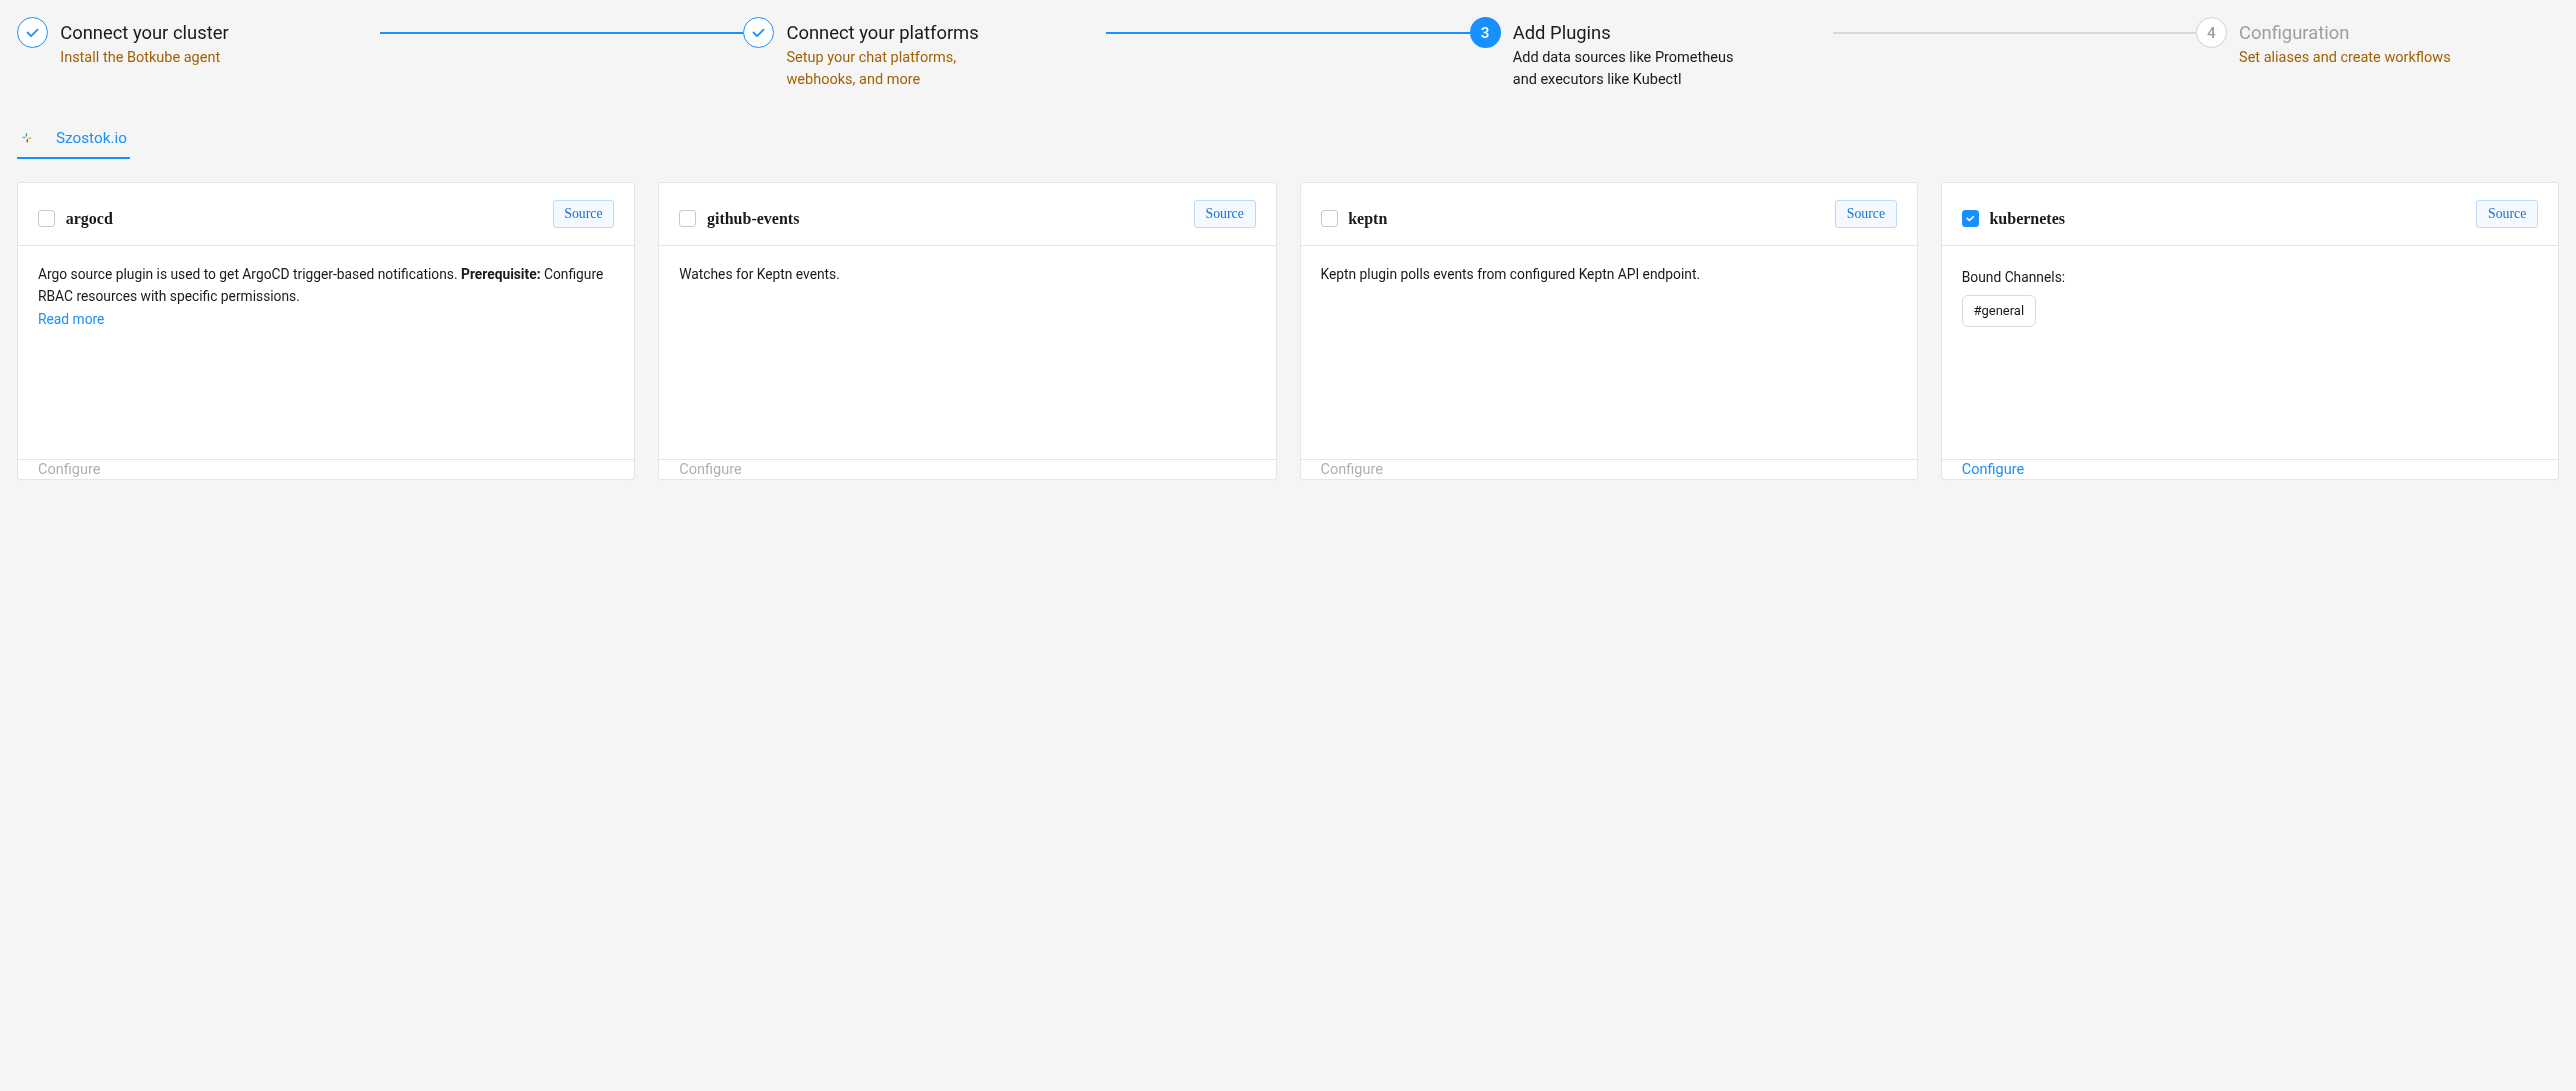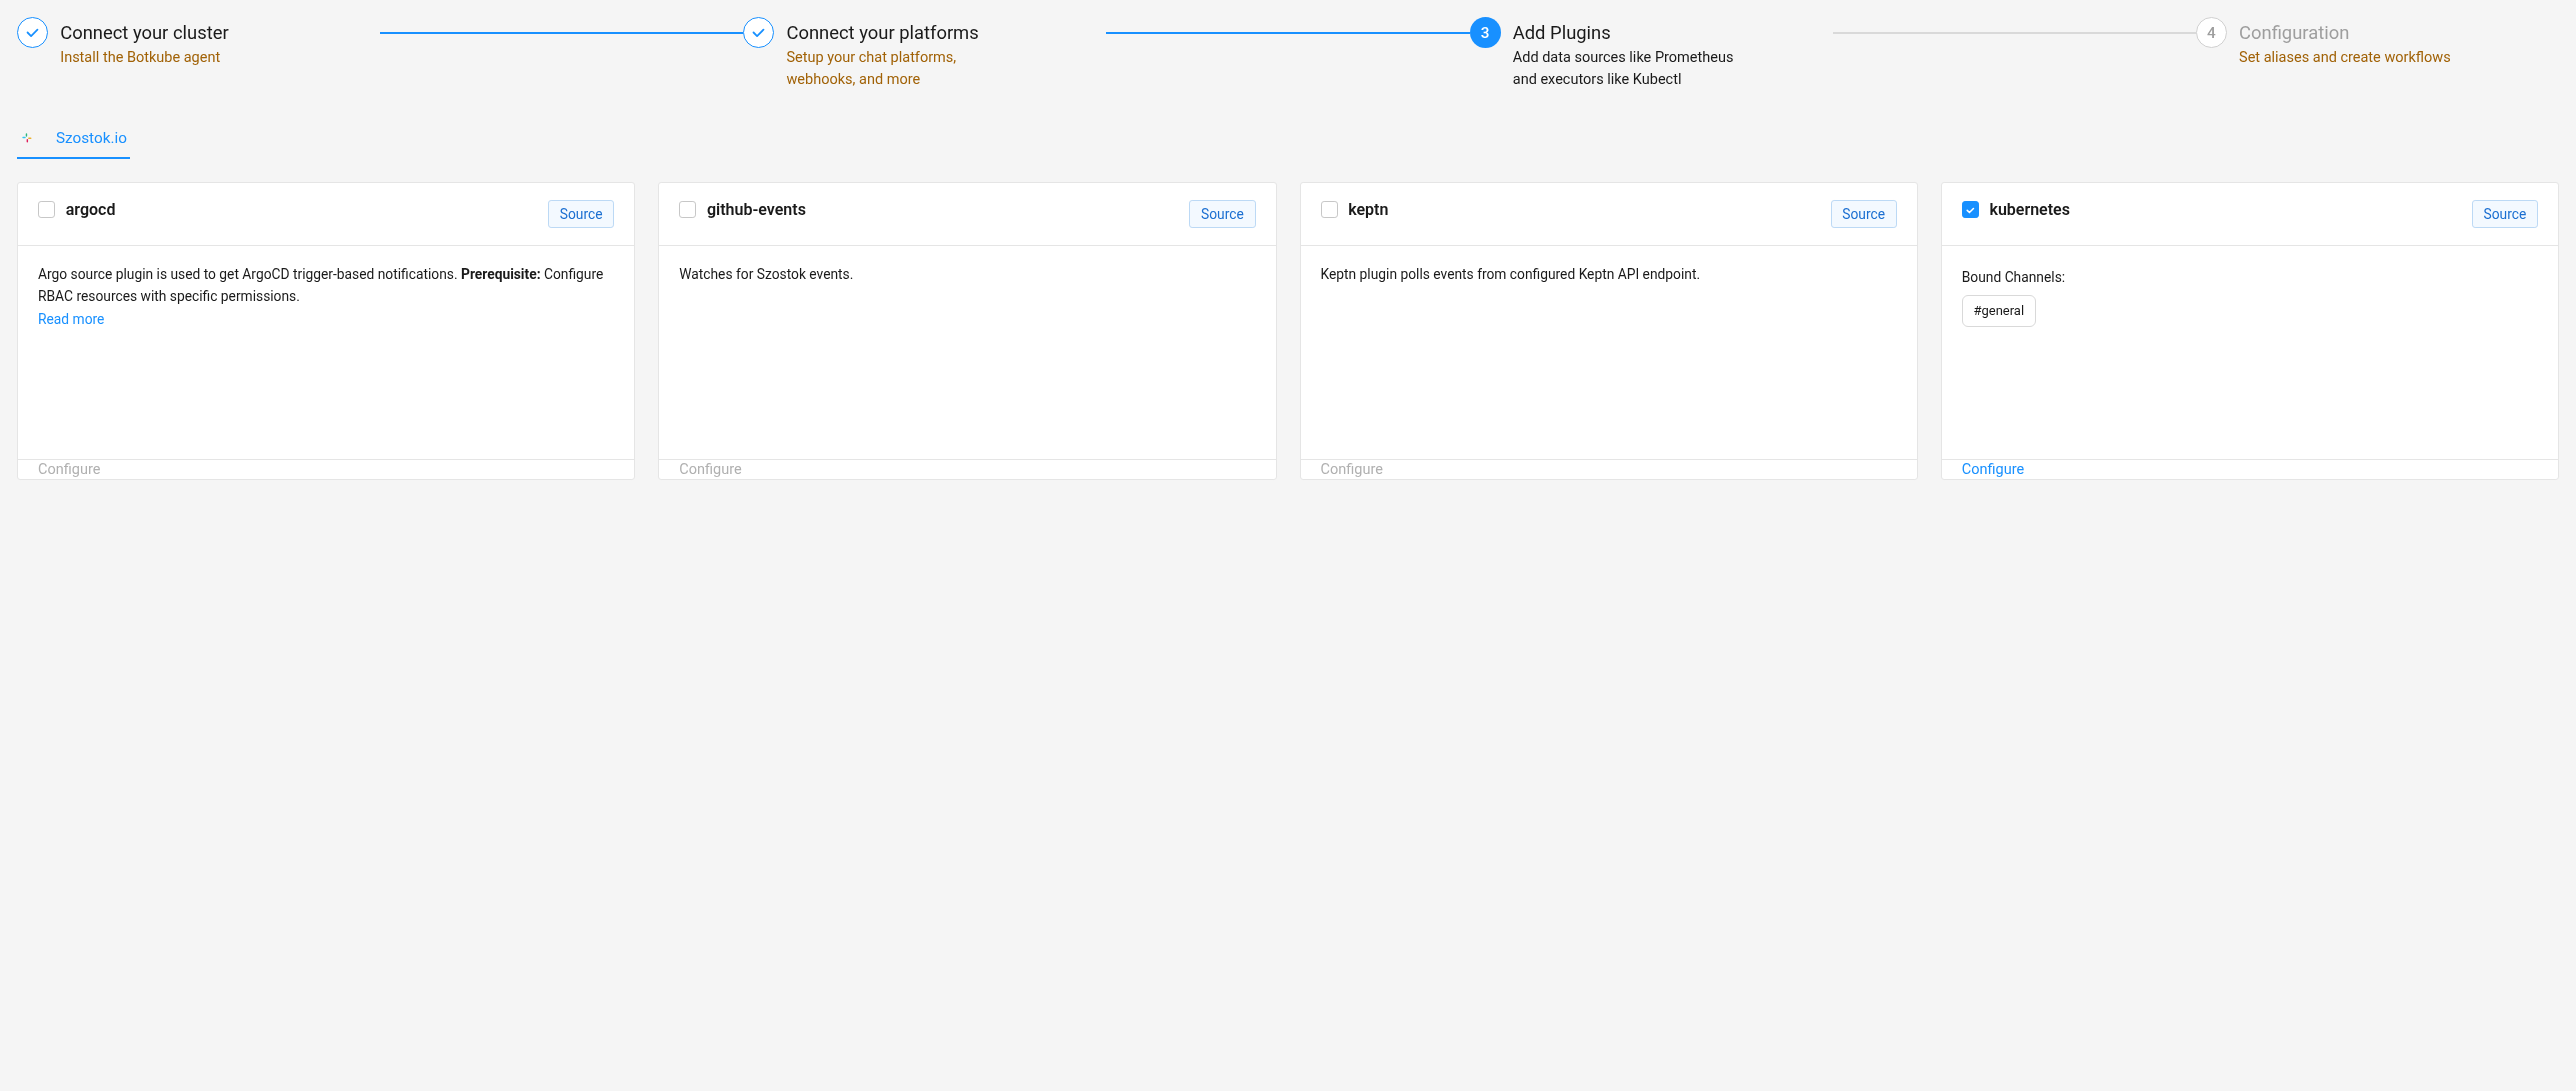--- a/index.html
+++ b/index.html
@@ -102,23 +102,24 @@
     border: 0.8px solid #e5e5e5;
     border-radius: 3.1px;
     display: flex;
     flex-direction: column;
     min-height: 298px;
   }
   .card-header {
     padding: 17px 20px;
     border-bottom: 0.8px solid #e5e5e5;
     display: flex;
-    align-items: flex-start;
+    align-items: flex-end;
     justify-content: space-between;
     gap: 9.2px;
+    font-family: Liberation Serif, serif;
   }
   .card-left {
     display: flex;
     align-items: center;
     gap: 10.7px;
   }
   .checkbox {
     width: 17px; height: 17px;
     border: 1.1px solid #c7c7c7;
     border-radius: 3.1px;
@@ -266,21 +267,21 @@
 
   <div class="card">
     <div class="card-header">
       <div class="card-left">
         <div class="checkbox"></div>
         <div class="card-title">github-events</div>
       </div>
       <div class="badge">Source</div>
     </div>
     <div class="card-body">
-      <span>Watches for Szostok events.</span>
+      <span>Watches for Keptn events.</span>
     </div>
     <div class="card-footer">
       <span class="configure-link">Configure</span>
     </div>
   </div>
 
   <div class="card">
     <div class="card-header">
       <div class="card-left">
         <div class="checkbox"></div>

